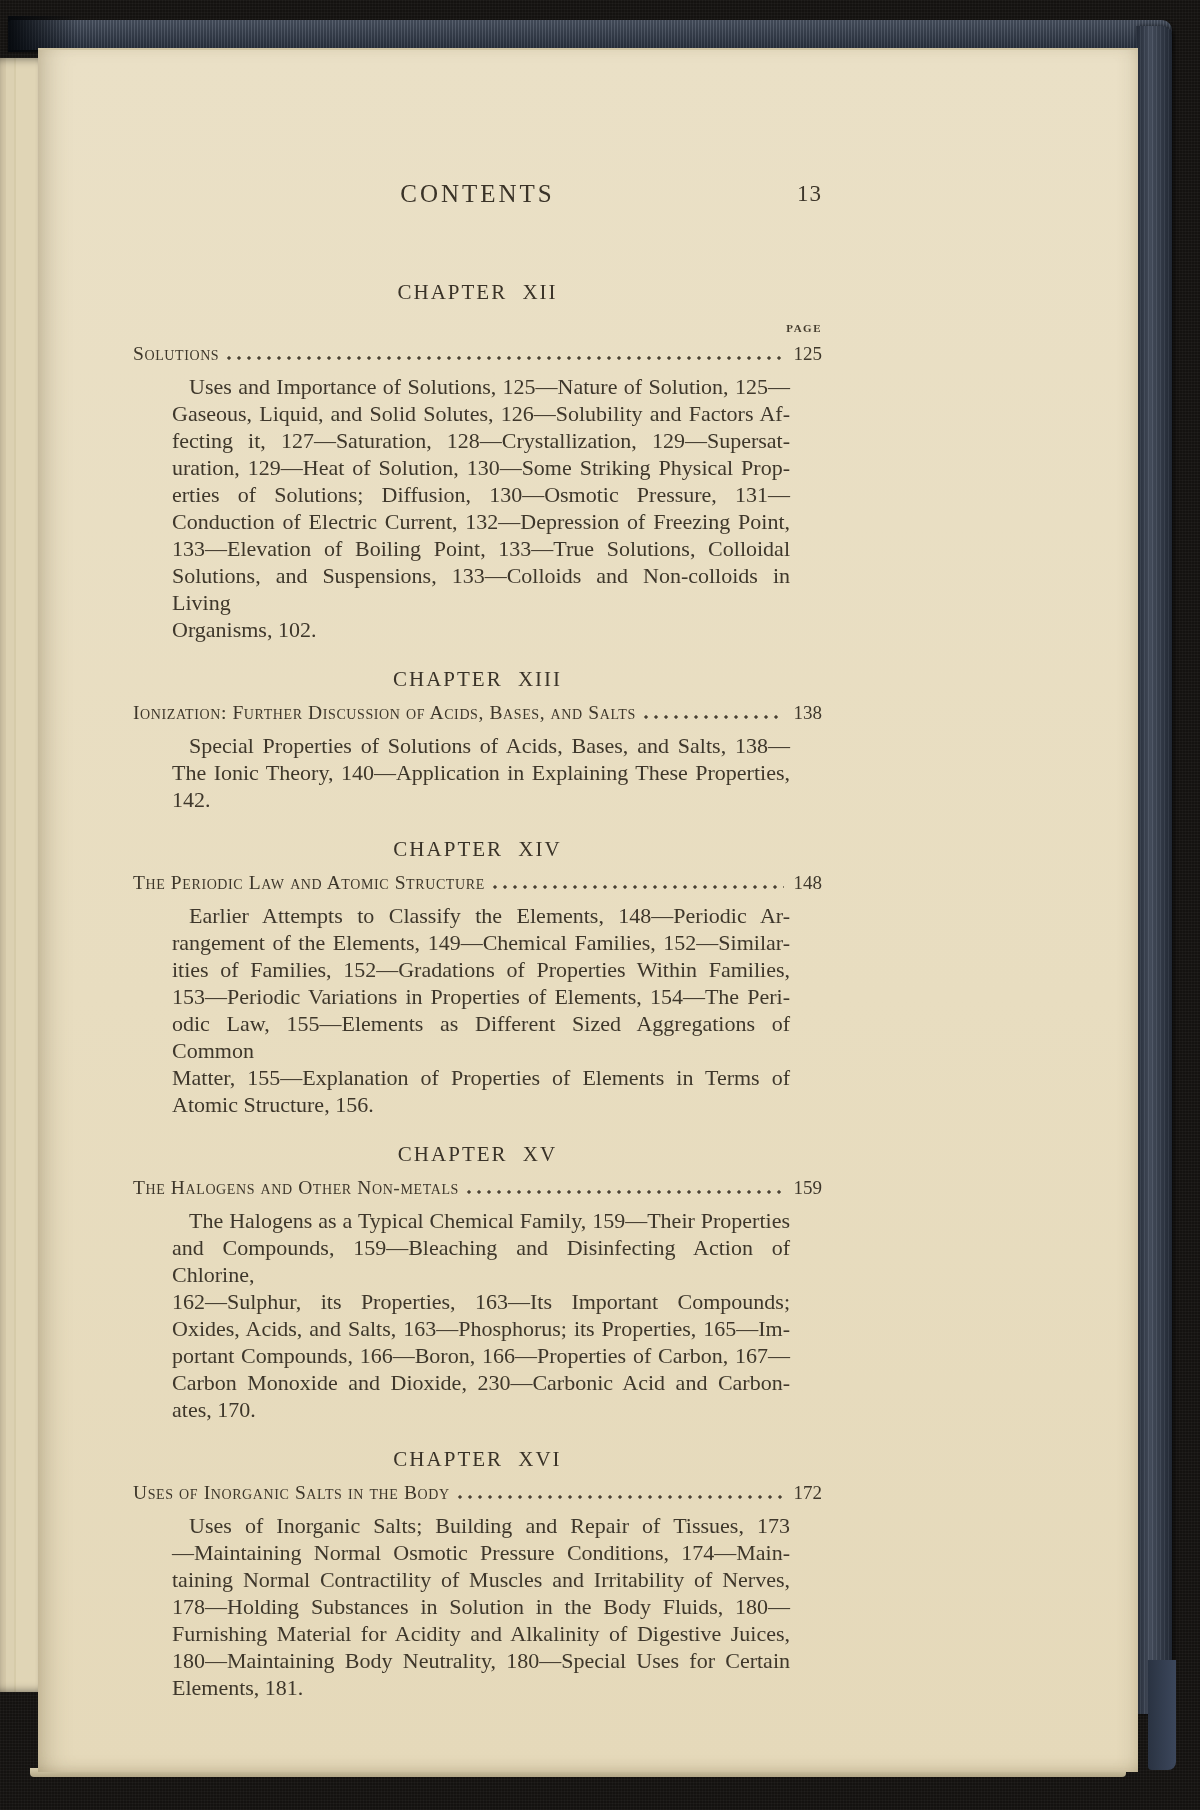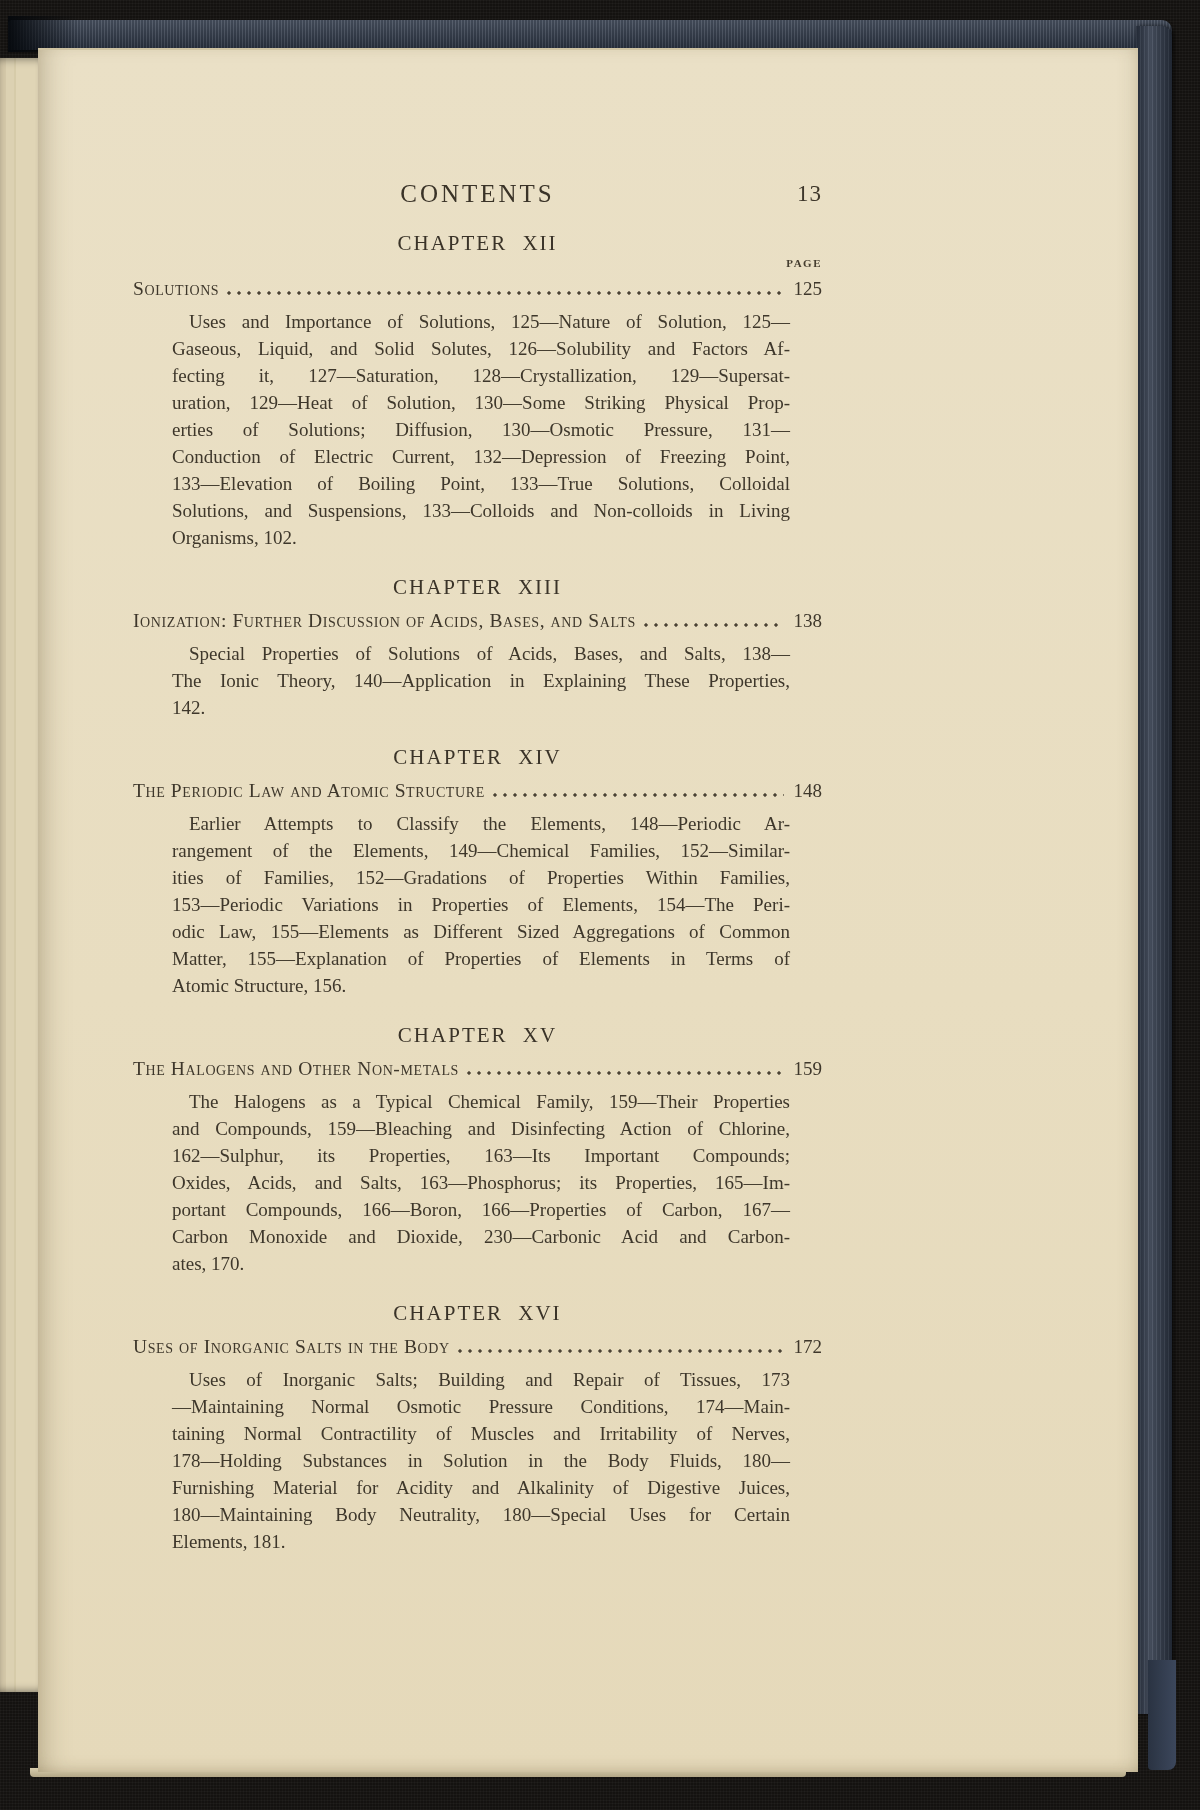--- a/index.html
+++ b/index.html
@@ -101,25 +101,25 @@
     letter-spacing: 1px;
   }
 
   .chapter-heading {
     text-align: center;
     font-size: 21px;
     letter-spacing: 2px;
     word-spacing: 8px;
     color: #3a3328;
   }
-  .mt-c1 { margin-top: 21px; }
+  .mt-c1 { margin-top: 70px; }
   .mt-c  { margin-top: 24px; }
 
   .page-col-label {
-    margin-top: 1px;
+    margin-top: 17px;
     text-align: right;
     font-size: 11px;
     font-weight: 700;
     letter-spacing: 1.5px;
     line-height: 13px;
     color: #453d2f;
   }
 
   .toc-entry {
     display: flex;
@@ -141,21 +141,21 @@
     margin: 0 10px 6px 6px;
     background-image: radial-gradient(circle at 4px 3px, #4a4234 1.4px, rgba(0,0,0,0) 1.9px);
     background-size: 10px 6px;
     background-repeat: repeat-x;
   }
   .toc-entry-page { white-space: nowrap; font-size: 19px; }
 
   .toc-paragraph {
     margin: 6px 32px 0 39px;
     width: 618px;
-    font-size: 19px;
+    font-size: 22px;
     line-height: 27px;
   }
   .body-line {
     text-align: justify;
     text-align-last: justify;
     white-space: normal;
   }
   .toc-paragraph .body-line:first-child { text-indent: 17px; }
   .toc-paragraph .body-line:last-child  { text-align-last: left; }
 </style>

